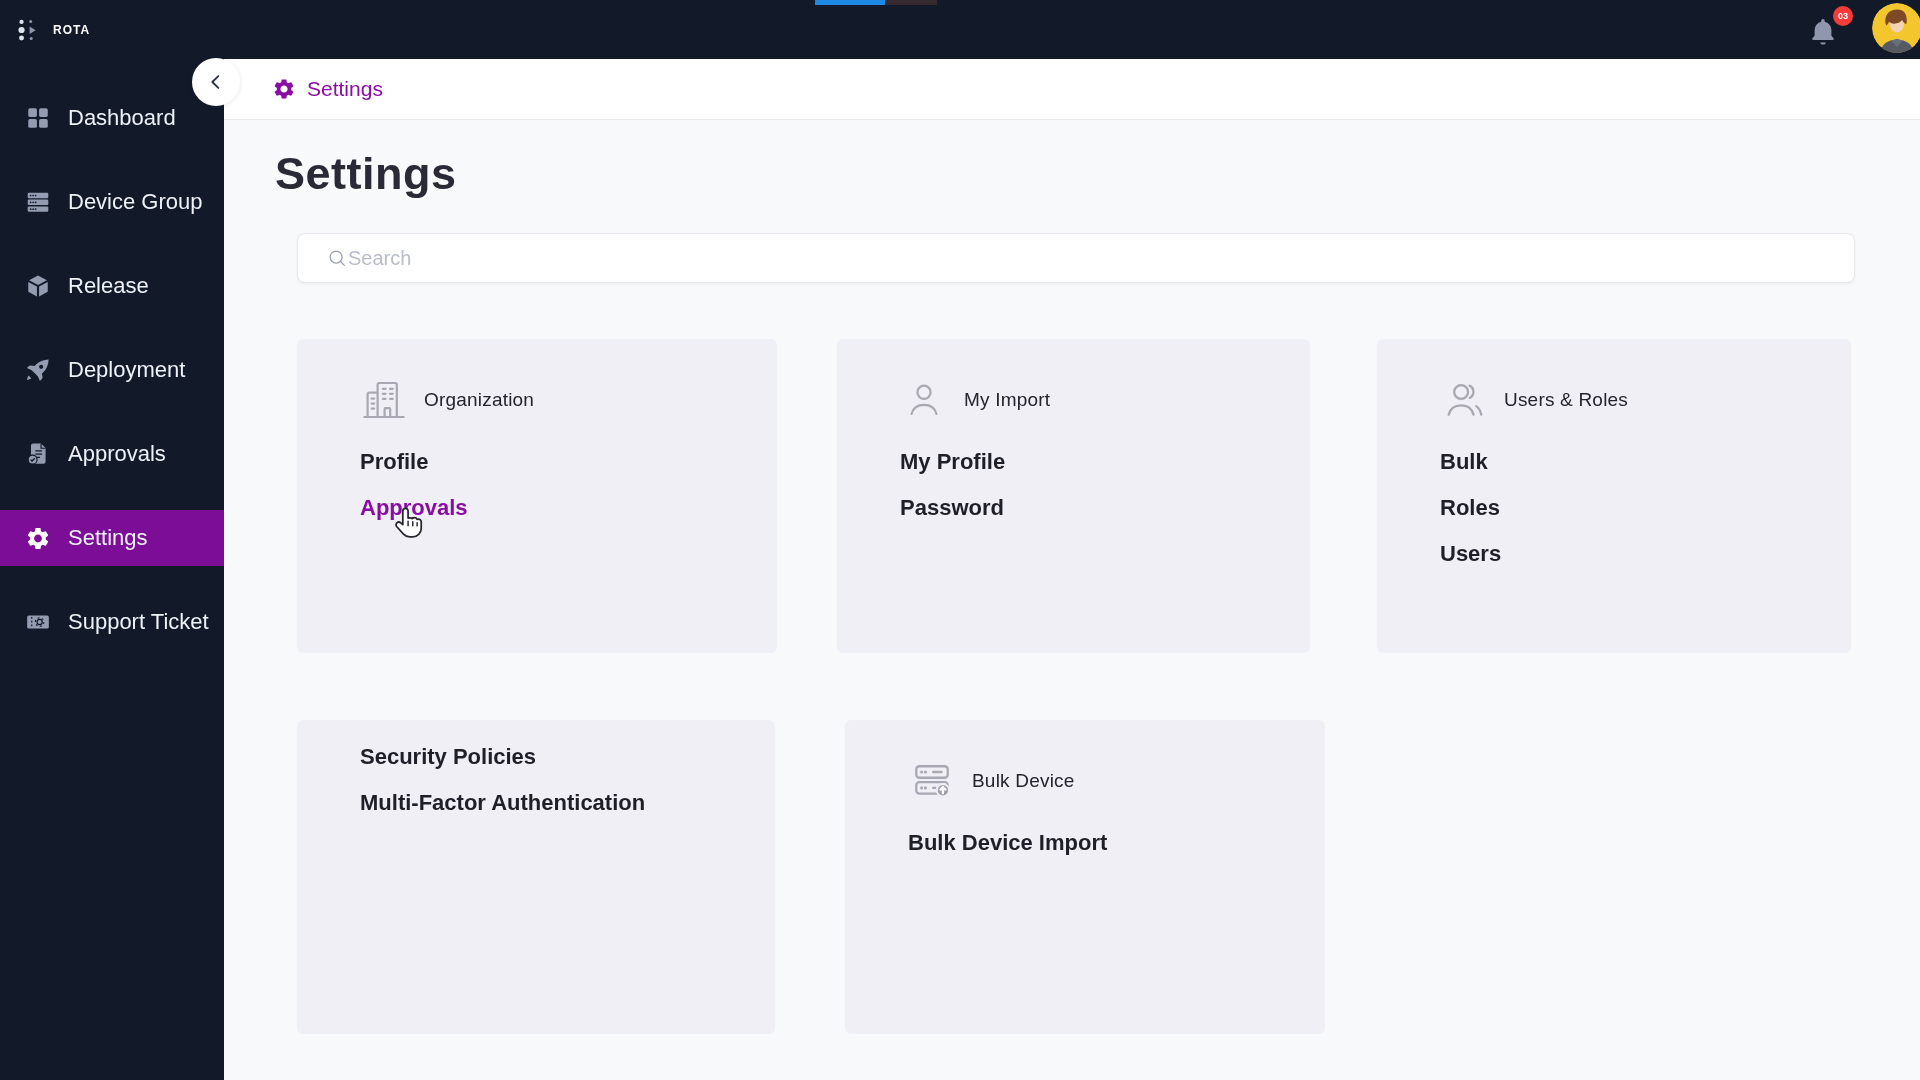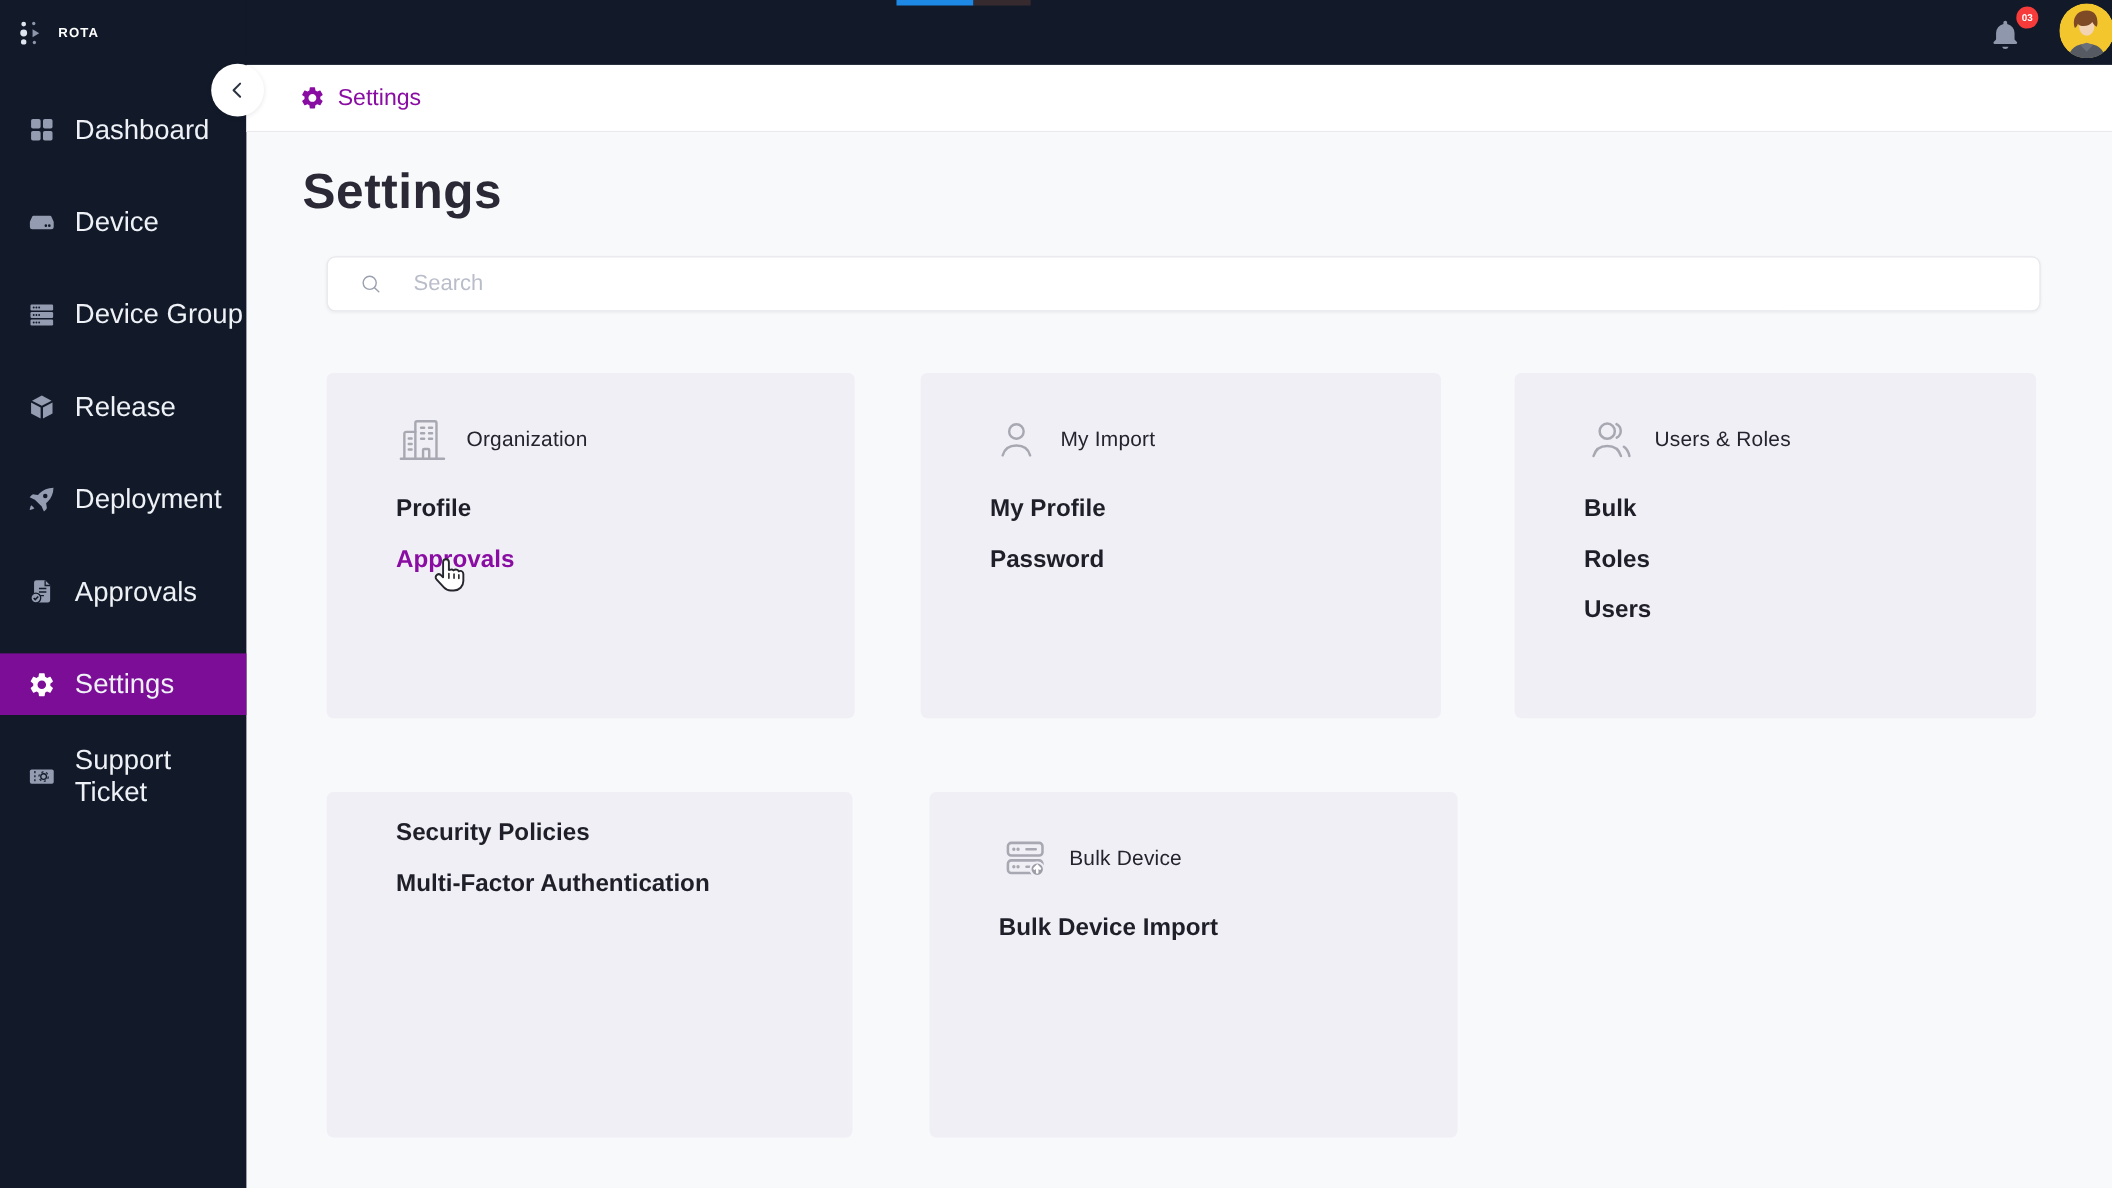--- a/index.html
+++ b/index.html
@@ -35,39 +35,39 @@
   
   .sidebar{position:absolute;left:0;top:0;width:224px;height:1080px;background:var(--dark);z-index:2;}
   .logo{height:60px;display:flex;align-items:center;padding-left:15px;gap:12px;}
   .logo-text{color:#fff;font-size:12px;font-weight:700;letter-spacing:1px;}
   .nav{margin-top:30px;}
   .nav-item{height:56px;margin-bottom:28px;display:flex;align-items:center;
             padding-left:25px;gap:17px;cursor:pointer;}
   .nav-item .nav-icon{width:26px;height:26px;color:var(--icon-slate);display:flex;align-items:center;justify-content:center;}
   .nav-item.active{background:var(--sidebar-active);}
   .nav-item.active .nav-icon{color:#ffffff;}
-  .nav-label{color:#eef1f6;font-size:25px;}
+  .nav-label{color:#eef1f6;font-size:22px;}
 
   
   .collapse-btn{position:absolute;left:192px;top:58px;width:48px;height:48px;border-radius:50%;
                 background:#fff;border:none;z-index:6;display:flex;align-items:center;justify-content:center;
                 box-shadow:0 1px 5px rgba(20,20,40,.10);cursor:pointer;}
 
   
   .crumb-bar{position:absolute;left:224px;top:59px;width:1696px;height:61px;background:#fff;
              border-bottom:1px solid #e9e9ee;display:flex;align-items:center;padding-left:48px;gap:11px;z-index:3;}
   .crumb-label{color:var(--accent);font-size:21px;font-weight:500;cursor:pointer;}
 
   
   .content{position:absolute;left:224px;top:121px;width:1696px;height:959px;background:var(--content-bg);}
   .page-title{position:absolute;left:51px;top:26px;font-size:45px;line-height:54px;
               font-weight:700;color:#2b2936;letter-spacing:.5px;}
   .search{position:absolute;left:73px;top:112px;width:1558px;height:50px;background:#fff;
           border:1px solid #e7e7ec;border-radius:8px;box-shadow:0 1px 3px rgba(25,25,60,.05);
-          display:flex;align-items:center;padding-left:28px;gap:28px;}
+          display:flex;align-items:center;padding-left:28px;}
   .search input{flex:1;border:none;outline:none;background:transparent;font-size:20px;color:#3a3a44;
                 font-family:"Liberation Sans",sans-serif;}
   .search input::placeholder{color:#b9bdc9;}
 
   
   .card{position:absolute;background:var(--card-bg);border-radius:6px;}
   .card-head{margin:36px 0 0 63px;display:flex;align-items:center;gap:16px;height:50px;}
   .card-icon{width:48px;height:48px;display:flex;align-items:center;justify-content:center;}
   .card-title{font-size:19px;font-weight:400;color:var(--ink);letter-spacing:.2px;}
   .card-links{margin:24px 0 0 63px;display:flex;flex-direction:column;align-items:flex-start;}
@@ -125,30 +125,20 @@
           <svg width="26" height="26" viewBox="0 0 24 24" fill="currentColor">
             <rect x="3" y="3" width="8" height="8" rx="1.5"></rect>
               <rect x="3" y="13" width="8" height="8" rx="1.5"></rect>
             <rect x="13" y="3" width="8" height="8" rx="1.5"></rect>
               <rect x="13" y="13" width="8" height="8" rx="1.5"></rect>
           </svg>
         </span>
         <span class="nav-label">Dashboard</span>
       </div>
 
-      <div class="nav-item">
-        <span class="nav-icon">
-          <svg width="26" height="26" viewBox="0 0 24 24" fill="currentColor">
-            <path d="M5 6.5h14a1 1 0 0 1 .9.6l2 4.4c.1.3.1.5.1.8v3.7a2 2 0 0 1-2 2H4a2 2 0 0 1-2-2v-3.7c0-.3 0-.5.1-.8l2-4.4a1 1 0 0 1 .9-.6z"></path>
-            <circle cx="15.4" cy="14.9" r="1.1" fill="#121a29"></circle>
-              <circle cx="18.3" cy="14.9" r="1.1" fill="#121a29"></circle>
-          </svg>
-        </span>
-        <span class="nav-label">Device</span>
-      </div>
 
       <div class="nav-item">
         <span class="nav-icon">
           <svg width="26" height="26" viewBox="0 0 24 24" fill="currentColor">
             <rect x="2.5" y="3.5" width="19" height="5" rx="1"></rect>
               <rect x="2.5" y="9.8" width="19" height="5" rx="1"></rect>
               <rect x="2.5" y="16.1" width="19" height="5" rx="1"></rect>
             <g fill="#121a29">
               <circle cx="5.2" cy="6" r=".8"></circle>
                 <circle cx="7.5" cy="6" r=".8"></circle>

